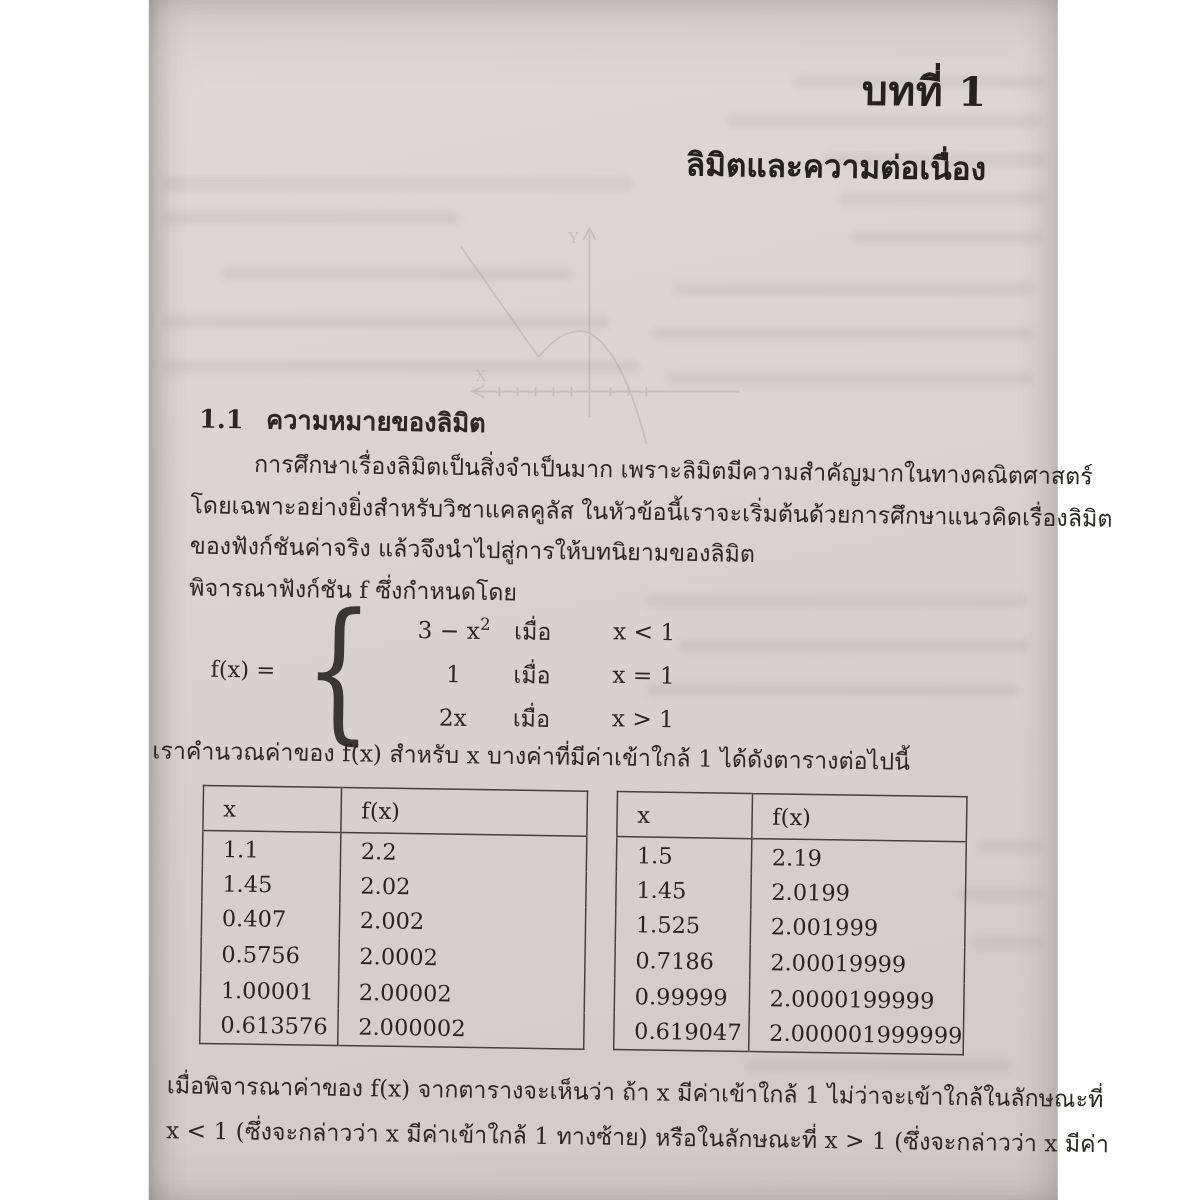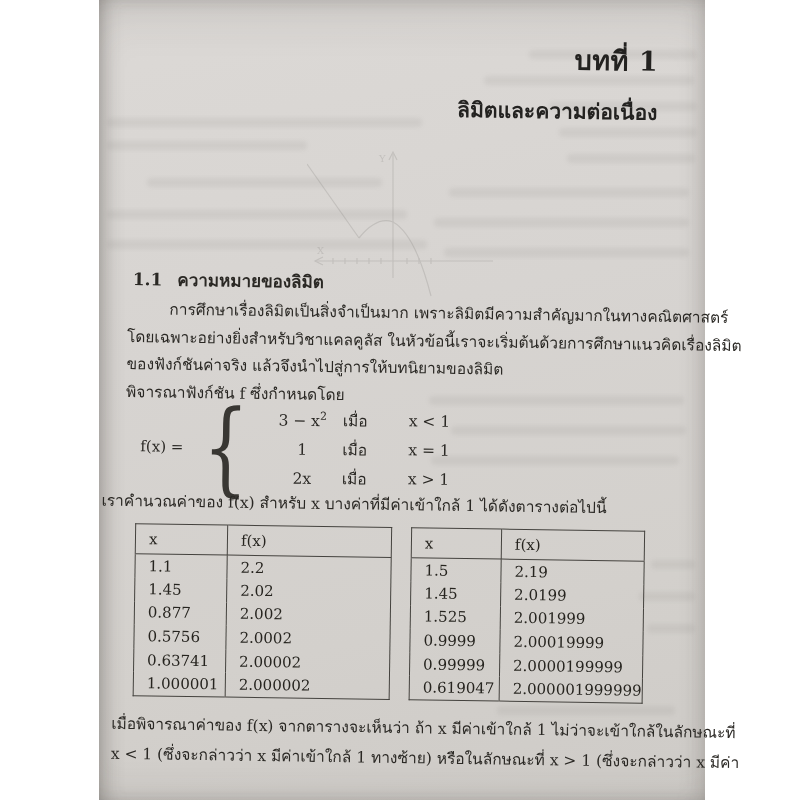--- a/index.html
+++ b/index.html
@@ -169,33 +169,33 @@
         <tbody>
           <tr>
               <td>1.1</td>
               <td>2.2</td>
             </tr>
           <tr>
               <td>1.45</td>
               <td>2.02</td>
             </tr>
           <tr>
-              <td>0.877</td>
+              <td>0.407</td>
               <td>2.002</td>
             </tr>
           <tr>
               <td>0.5756</td>
               <td>2.0002</td>
             </tr>
           <tr>
-              <td>0.63741</td>
+              <td>1.00001</td>
               <td>2.00002</td>
             </tr>
           <tr>
-              <td>1.000001</td>
+              <td>0.613576</td>
               <td>2.000002</td>
             </tr>
         </tbody>
       </table>
 
       <table class="vtable vtable-right">
         <thead>
           <tr>
             <th>x</th>
             <th>f(x)</th>
@@ -208,21 +208,21 @@
             </tr>
           <tr>
               <td>1.45</td>
               <td>2.0199</td>
             </tr>
           <tr>
               <td>1.525</td>
               <td>2.001999</td>
             </tr>
           <tr>
-              <td>0.9999</td>
+              <td>0.7186</td>
               <td>2.00019999</td>
             </tr>
           <tr>
               <td>0.99999</td>
               <td>2.0000199999</td>
             </tr>
           <tr>
               <td>0.619047</td>
               <td>2.000001999999</td>
             </tr>

